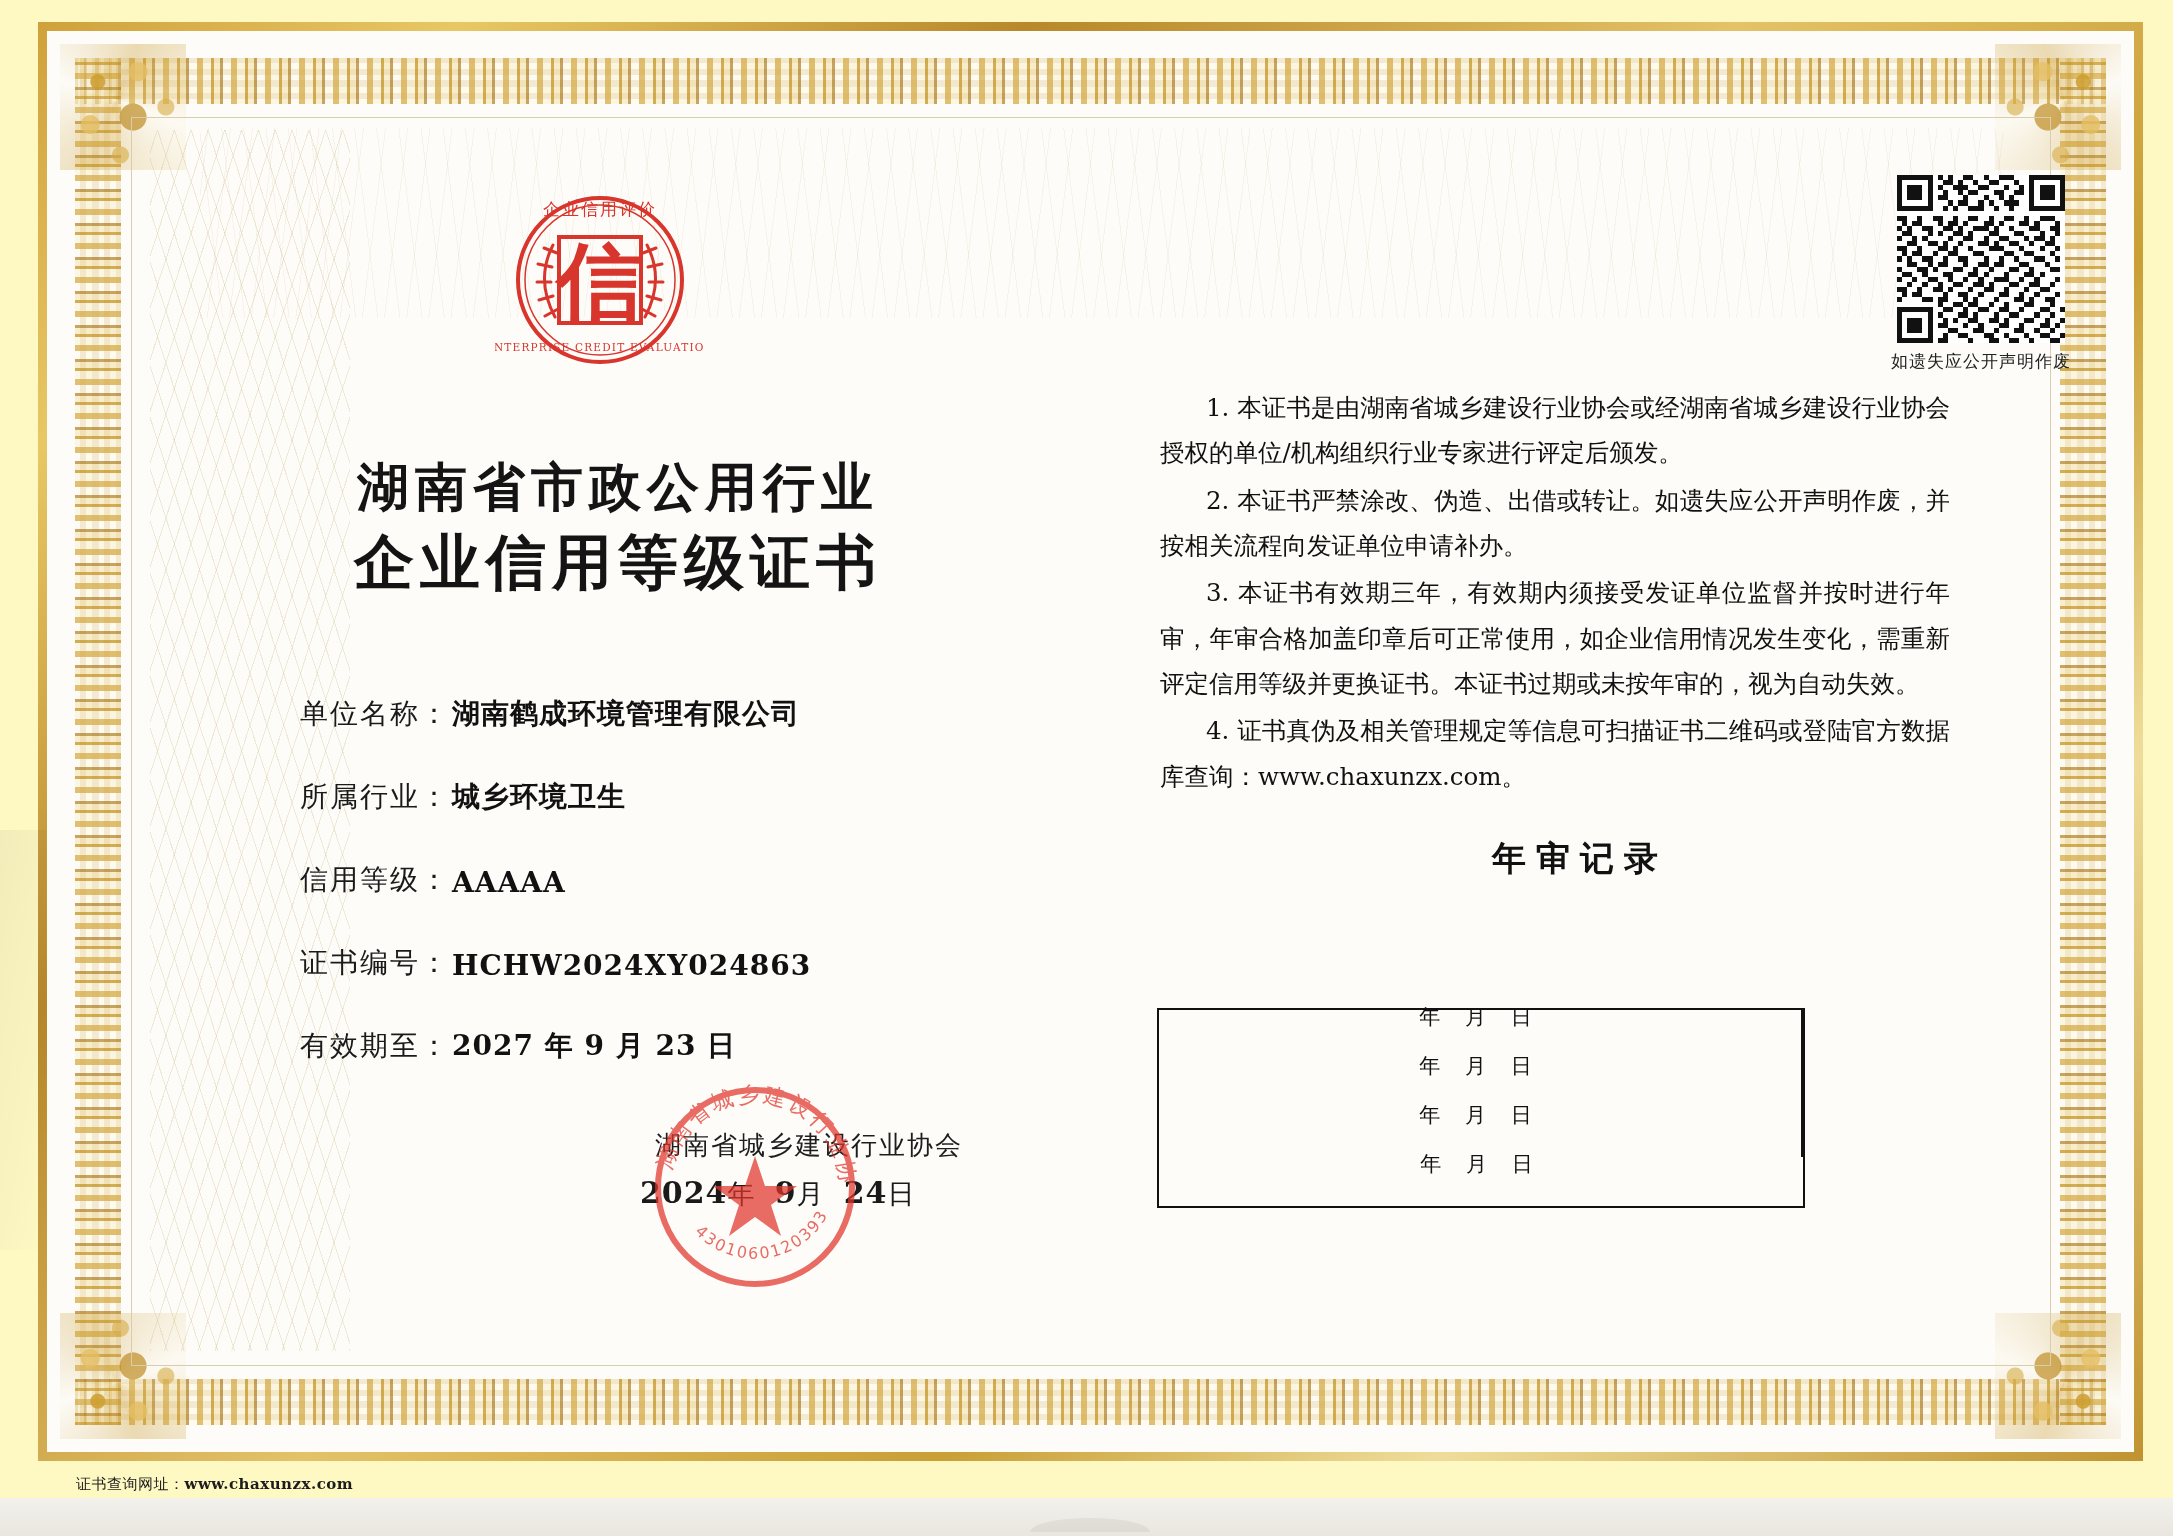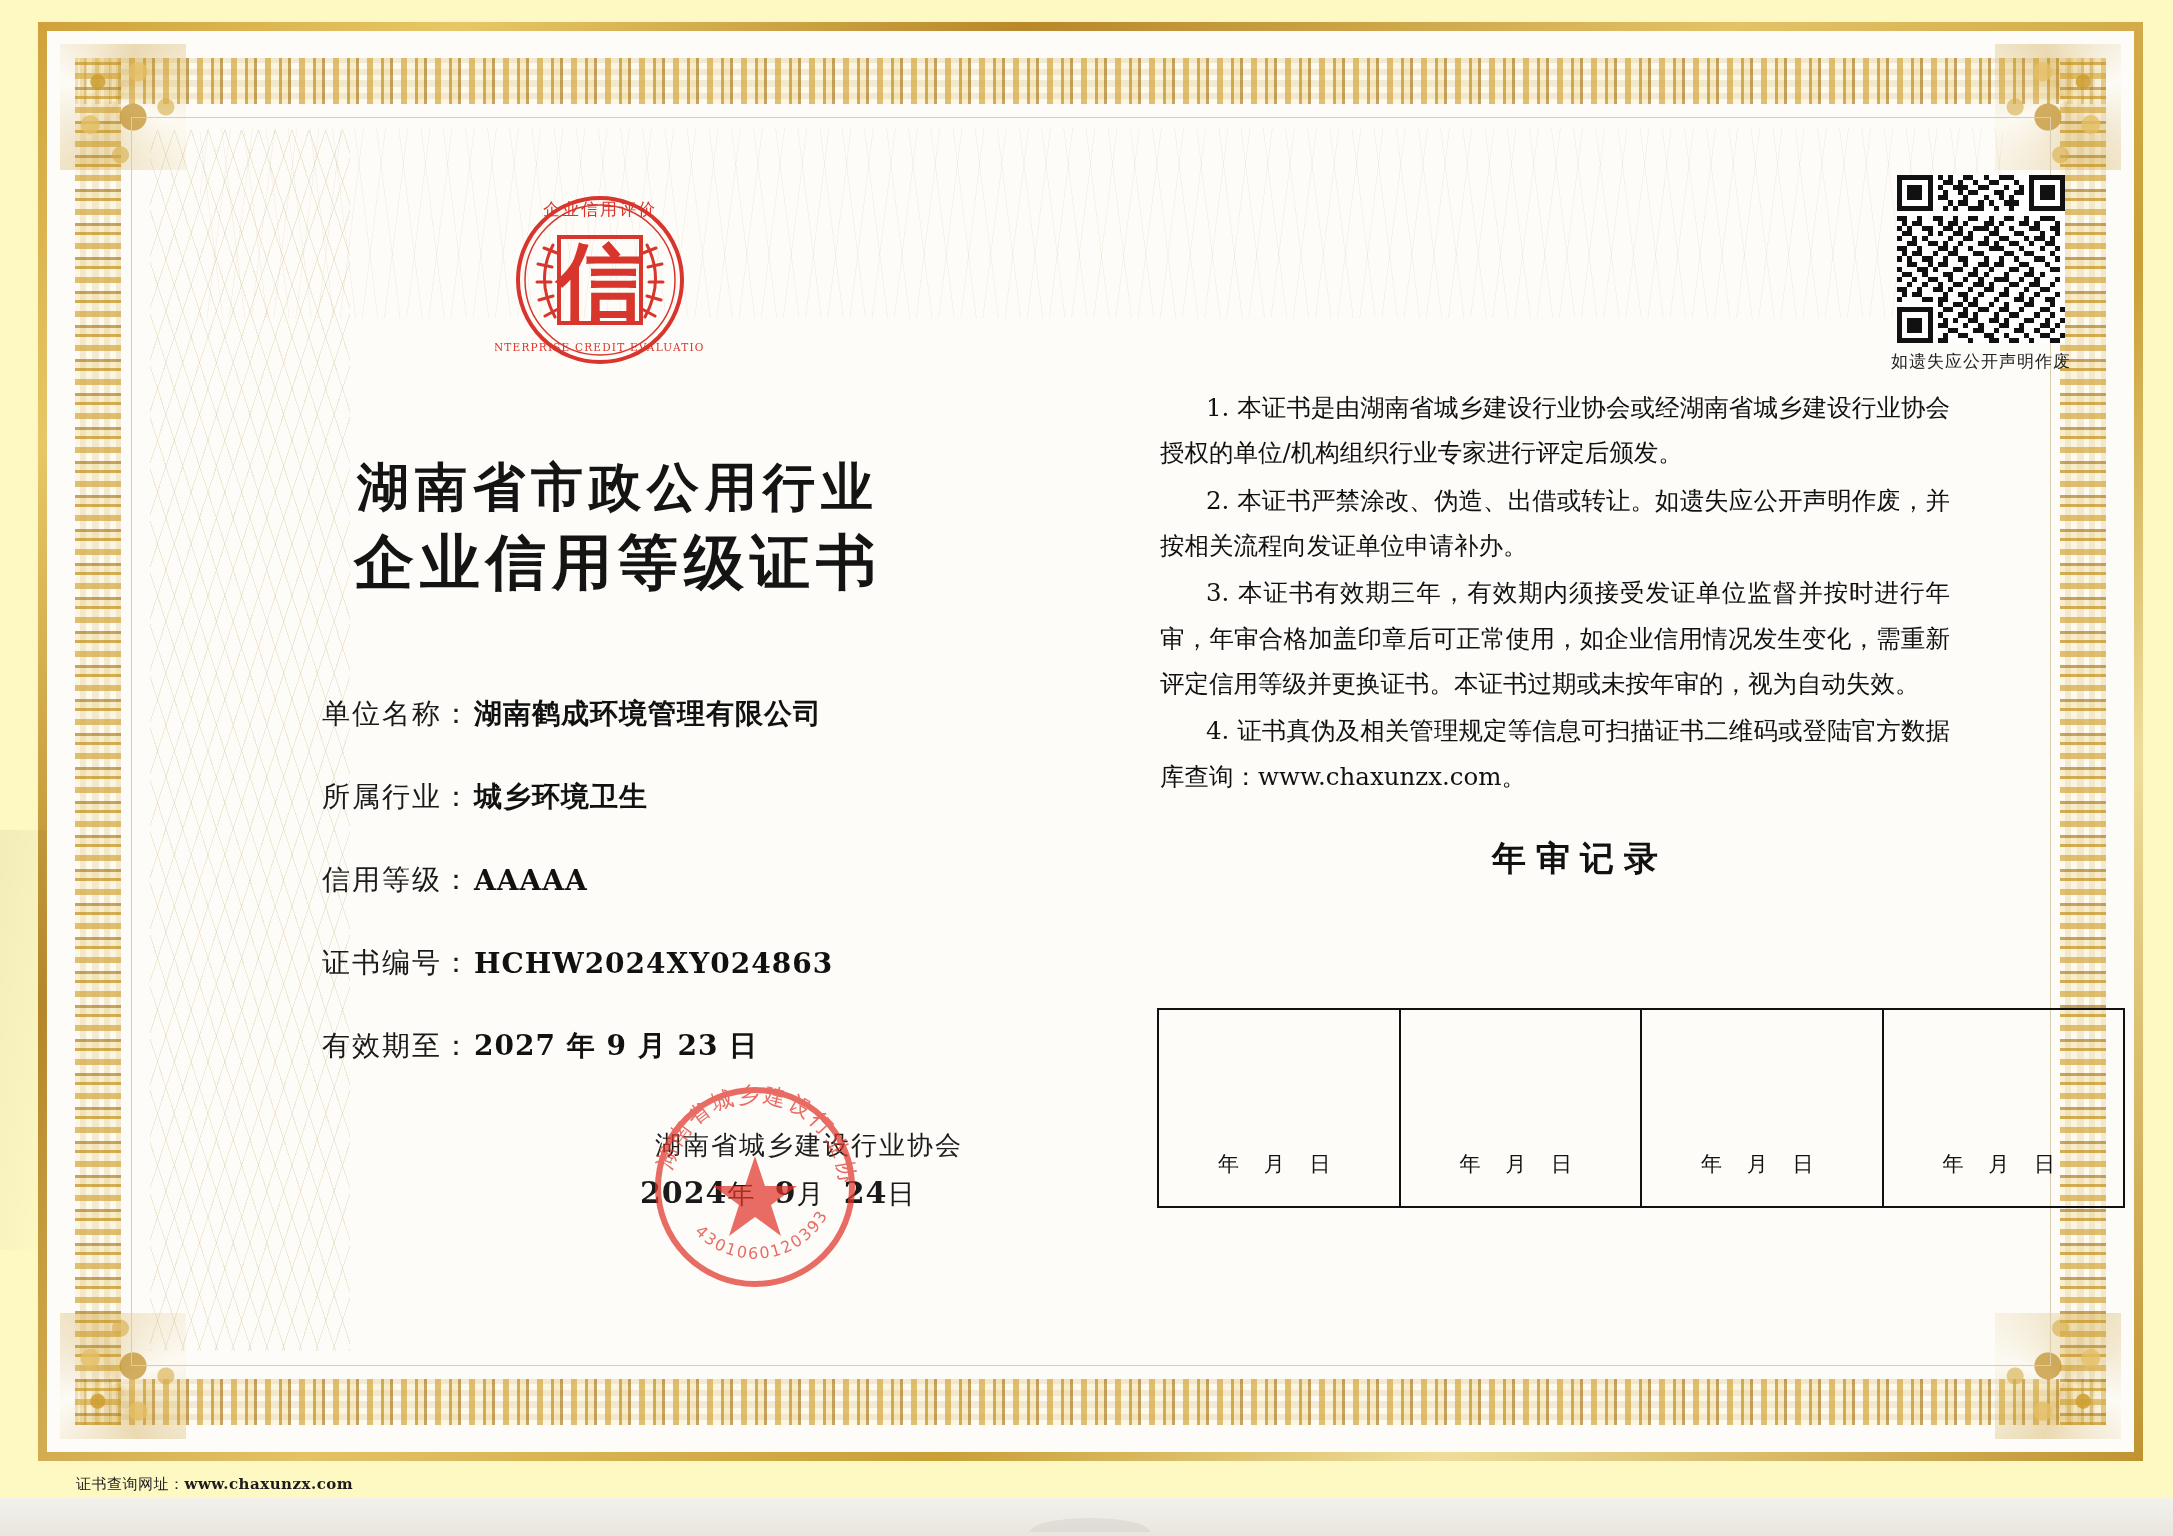--- a/index.html
+++ b/index.html
@@ -135,21 +135,21 @@
     line-height:1.22;
   }
   .title-l1{font-size:52px;}
   .title-l2{font-size:60px;margin-top:8px;}
 
   
   .fields{
     position:absolute;left:300px;top:695px;width:700px;
   }
   .field-row{
-    display:flex;align-items:center;margin-bottom:45px;margin-left:22px;
+    display:flex;align-items:flex-end;margin-bottom:45px;
   }
   .field-label{
     width:152px;
     font-size:28px;
     color:#1a1a1a;
     letter-spacing:2px;
     font-family:"DejaVu Serif", serif;
   }
   .field-value{
     font-size:28px;
@@ -202,24 +202,25 @@
     font-family:"DejaVu Serif", serif;
   }
 
   .annual-title{
     position:absolute;left:1430px;top:836px;width:300px;
     text-align:center;
     font-family:"DejaVu Serif", serif;
     font-weight:bold;font-size:34px;letter-spacing:10px;color:#111;
   }
   .annual-table{
-    position:absolute;left:1157px;top:1008px;width:968px;height:200px;
+    position:absolute;left:1157px;top:1008px;width:648px;height:200px;
     display:flex;
     border:2px solid #111;
     box-sizing:border-box;
+    flex-direction:column;
   }
   .annual-cell{
     flex:1;
     border-right:2px solid #111;
     position:relative;
     box-sizing:border-box;
   }
   .annual-cell:last-child{border-right:none;}
   .annual-cell span{
     position:absolute;left:0;right:0;bottom:28px;

